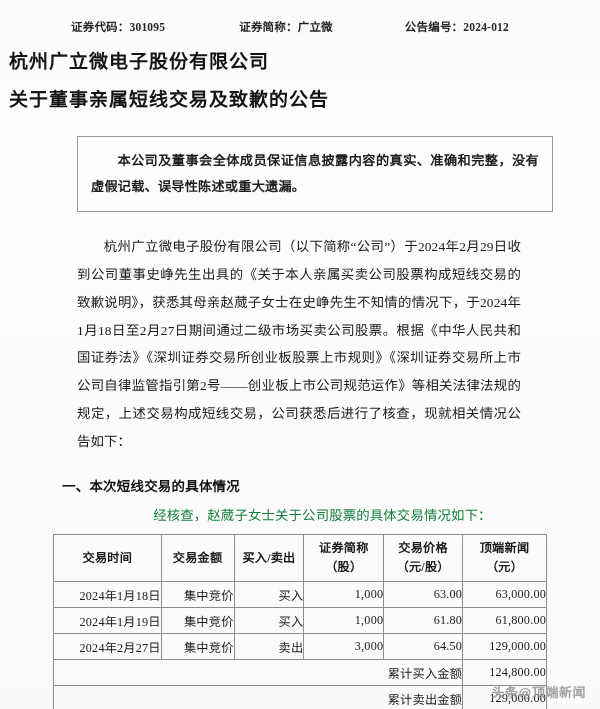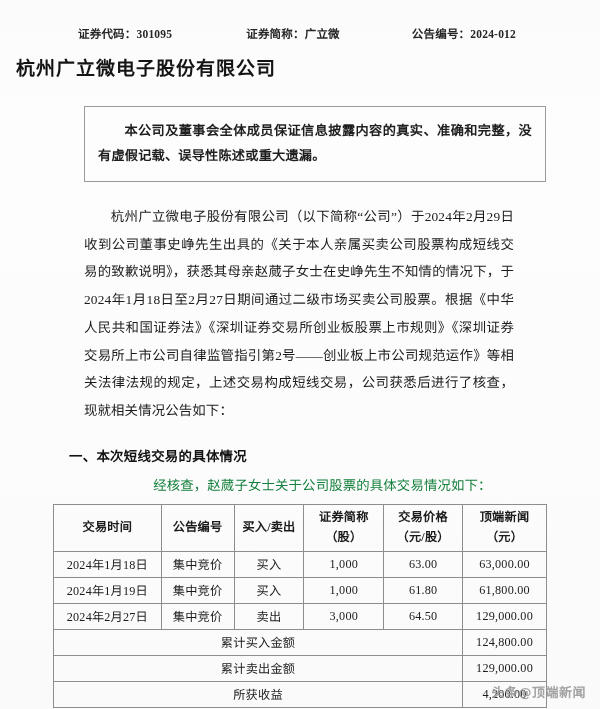--- a/index.html
+++ b/index.html
@@ -23,21 +23,21 @@
     inset: 0;
     background:
       linear-gradient(to bottom, #fbfbfb 0%, #fdfdfd 18%, #fcfcfc 60%, #fafafa 100%);
   }
 
   .content {
     position: relative;
     width: 600px;
     height: 709px;
     box-sizing: border-box;
-    padding: 16px;
+    padding: 9px;
   }
 
   
   .meta-row {
     display: flex;
     align-items: baseline;
     padding: 9px 34px 0 62px;
     font-size: 11.5px;
     font-weight: bold;
     letter-spacing: .2px;
@@ -134,21 +134,21 @@
   table.tx th {
     font-weight: bold;
     text-align: center;
     height: 46px;
     line-height: 1.6;
     letter-spacing: .2px;
   }
   table.tx th .unit { display: block; font-weight: bold; }
   table.tx td {
     height: 25px;
-    text-align: center;
+    text-align: right;
     letter-spacing: .2px;
   }
   td.num {
     text-align: right;
     padding-right: 9px;
   }
   td.sum-label {
     text-align: right;
     padding-right: 24px;
   }
@@ -184,20 +184,21 @@
 <div class="content">
 
   <div class="meta-row">
     <span class="meta-item code">证券代码：301095</span>
     <span class="meta-item abbr">证券简称：广立微</span>
     <span class="meta-item no">公告编号：2024-012</span>
   </div>
 
   <div class="title-block">
     <div class="doc-title">杭州广立微电子股份有限公司</div>
+    <div class="doc-subtitle">关于董事亲属短线交易及致歉的公告</div>
   </div>
 
   <div class="disclaimer">
     <p>本公司及董事会全体成员保证信息披露内容的真实、准确和完整，没有虚假记载、误导性陈述或重大遗漏。</p>
   </div>
 
   <div class="body-para">杭州广立微电子股份有限公司（以下简称“公司”）于2024年2月29日收到公司董事史峥先生出具的《关于本人亲属买卖公司股票构成短线交易的致歉说明》，获悉其母亲赵蒇子女士在史峥先生不知情的情况下，于2024年1月18日至2月27日期间通过二级市场买卖公司股票。根据《中华人民共和国证券法》《深圳证券交易所创业板股票上市规则》《深圳证券交易所上市公司自律监管指引第2号——创业板上市公司规范运作》等相关法律法规的规定，上述交易构成短线交易，公司获悉后进行了核查，现就相关情况公告如下：</div>
 
   <div class="section-heading">一、本次短线交易的具体情况</div>
 
@@ -212,21 +213,21 @@
         <col class="c-qty">
           <col class="c-price">
           <col class="c-amt">
       </colgroup>
       <thead>
         <tr>
           <th>
             <span>交易时间</span>
           </th>
           <th>
-            <span>公告编号</span>
+            <span>交易金额</span>
           </th>
           <th>
             <span>买入/卖出</span>
           </th>
           <th>
             <span>证券简称</span>
             <span class="unit">（股）</span>
           </th>
           <th>
             <span>交易价格</span>

